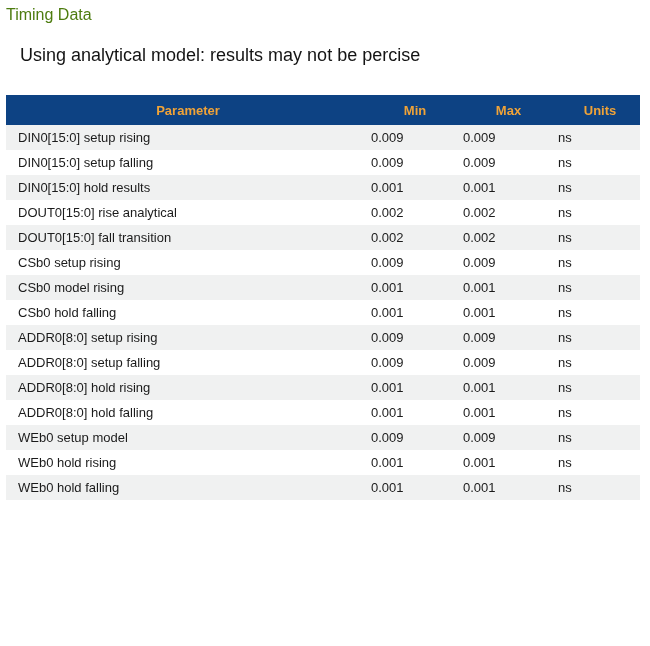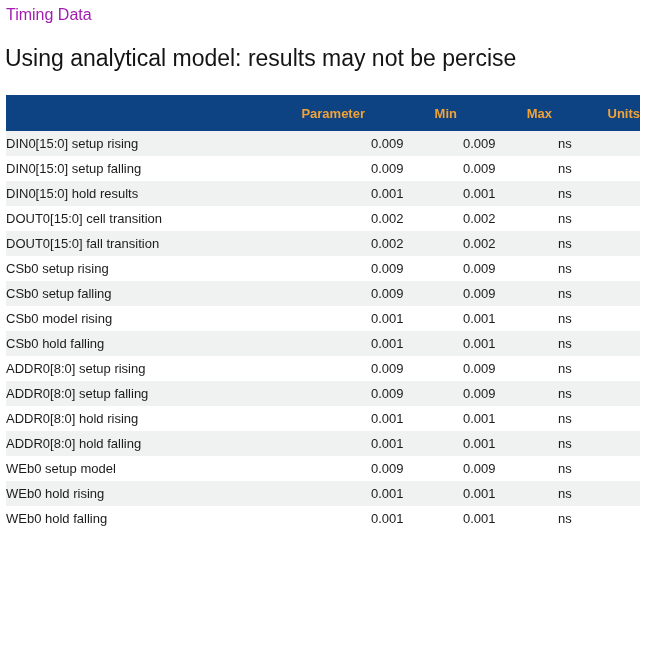--- a/index.html
+++ b/index.html
@@ -15,29 +15,29 @@
     background: #ffffff;
     overflow: hidden;
   }
   .page-title {
     position: absolute;
     left: 6px;
     top: 6px;
     margin: 0;
     font-size: 16px;
     font-weight: 500;
-    color: #a21caf;
+    color: #4d7c0f;
     letter-spacing: 0px;
   }
   .page-subtitle {
     position: absolute;
-    left: 5px;
+    left: 20px;
     top: 45px;
     margin: 0;
-    font-size: 23px;
+    font-size: 18px;
     font-weight: 400;
     color: #141414;
   }
   table.timing-table {
     position: absolute;
     left: 6px;
     top: 95px;
     width: 634px;
     border-collapse: collapse;
     table-layout: fixed;
@@ -46,37 +46,37 @@
   }
   table.timing-table col.c-param { width: 359px; }
   table.timing-table col.c-min   { width: 92px; }
   table.timing-table col.c-max   { width: 95px; }
   table.timing-table col.c-units { width: 88px; }
 
   table.timing-table thead th {
     background: #0d4283;
     color: #f0a338;
     font-weight: bold;
-    text-align: right;
-    height: 36px;
+    text-align: center;
+    height: 30px;
     padding: 0 0 0 8px;
     font-size: 13px;
     vertical-align: middle;
   }
   table.timing-table thead th.th-param { padding-left: 5px; }
 
   table.timing-table tbody td {
     height: 25px;
     padding: 0 0 0 6px;
     vertical-align: middle;
     background: #ffffff;
     white-space: nowrap;
     overflow: hidden;
   }
-  table.timing-table tbody td.td-param { padding-left: 0; }
+  table.timing-table tbody td.td-param { padding-left: 12px; }
   table.timing-table tbody tr:nth-child(odd) td { background: #f0f1f1; }
 </style>
 </head>
 <body>
 
 <div class="page">
 
   <h1 class="page-title">Timing Data</h1>
 
   <h2 class="page-subtitle">Using analytical model: results may not be percise</h2>
@@ -115,46 +115,40 @@
       <td class="td-param">DIN0[15:0] hold results</td>
       <td>0.001</td>
       <td>0.001</td>
       <td>ns</td>
     </tr>
 
 
 
 
     <tr>
-      <td class="td-param">DOUT0[15:0] cell transition</td>
+      <td class="td-param">DOUT0[15:0] rise analytical</td>
       <td>0.002</td>
       <td>0.002</td>
       <td>ns</td>
     </tr>
 
     <tr>
       <td class="td-param">DOUT0[15:0] fall transition</td>
       <td>0.002</td>
       <td>0.002</td>
       <td>ns</td>
     </tr>
 
     <tr>
       <td class="td-param">CSb0 setup rising</td>
       <td>0.009</td>
       <td>0.009</td>
       <td>ns</td>
     </tr>
 
-    <tr>
-      <td class="td-param">CSb0 setup falling</td>
-      <td>0.009</td>
-      <td>0.009</td>
-      <td>ns</td>
-    </tr>
 
     <tr>
       <td class="td-param">CSb0 model rising</td>
       <td>0.001</td>
       <td>0.001</td>
       <td>ns</td>
     </tr>
 
     <tr>
       <td class="td-param">CSb0 hold falling</td>

